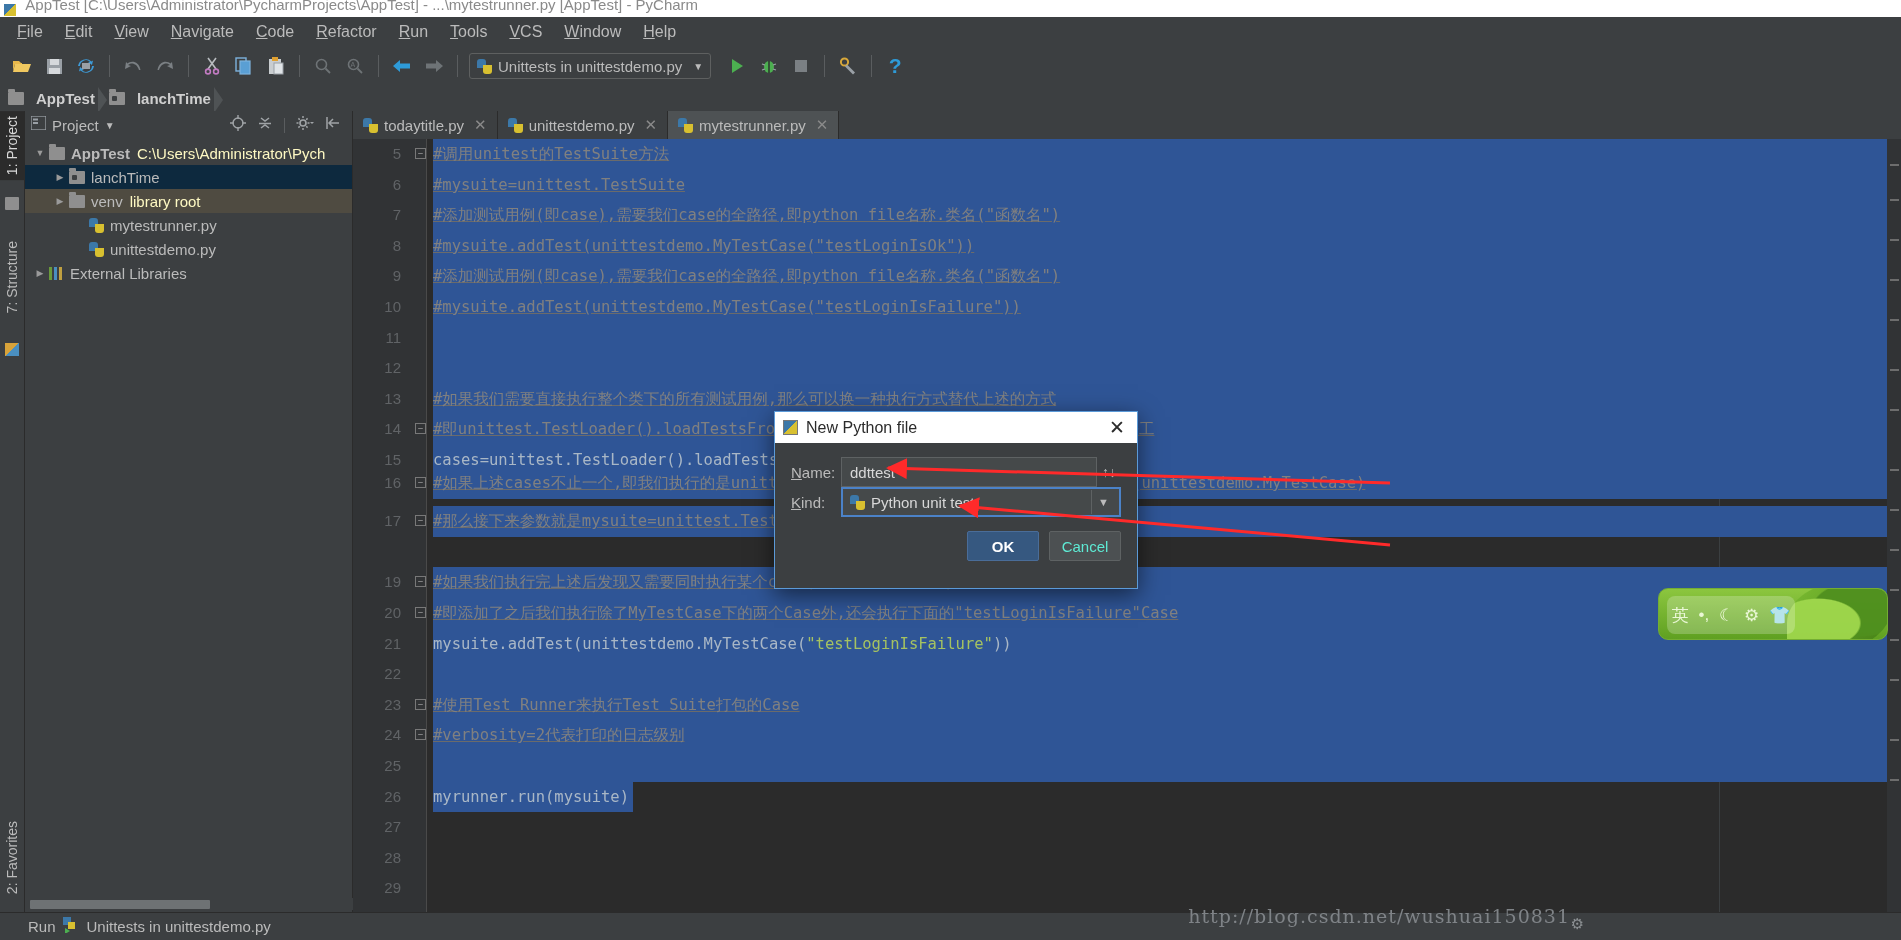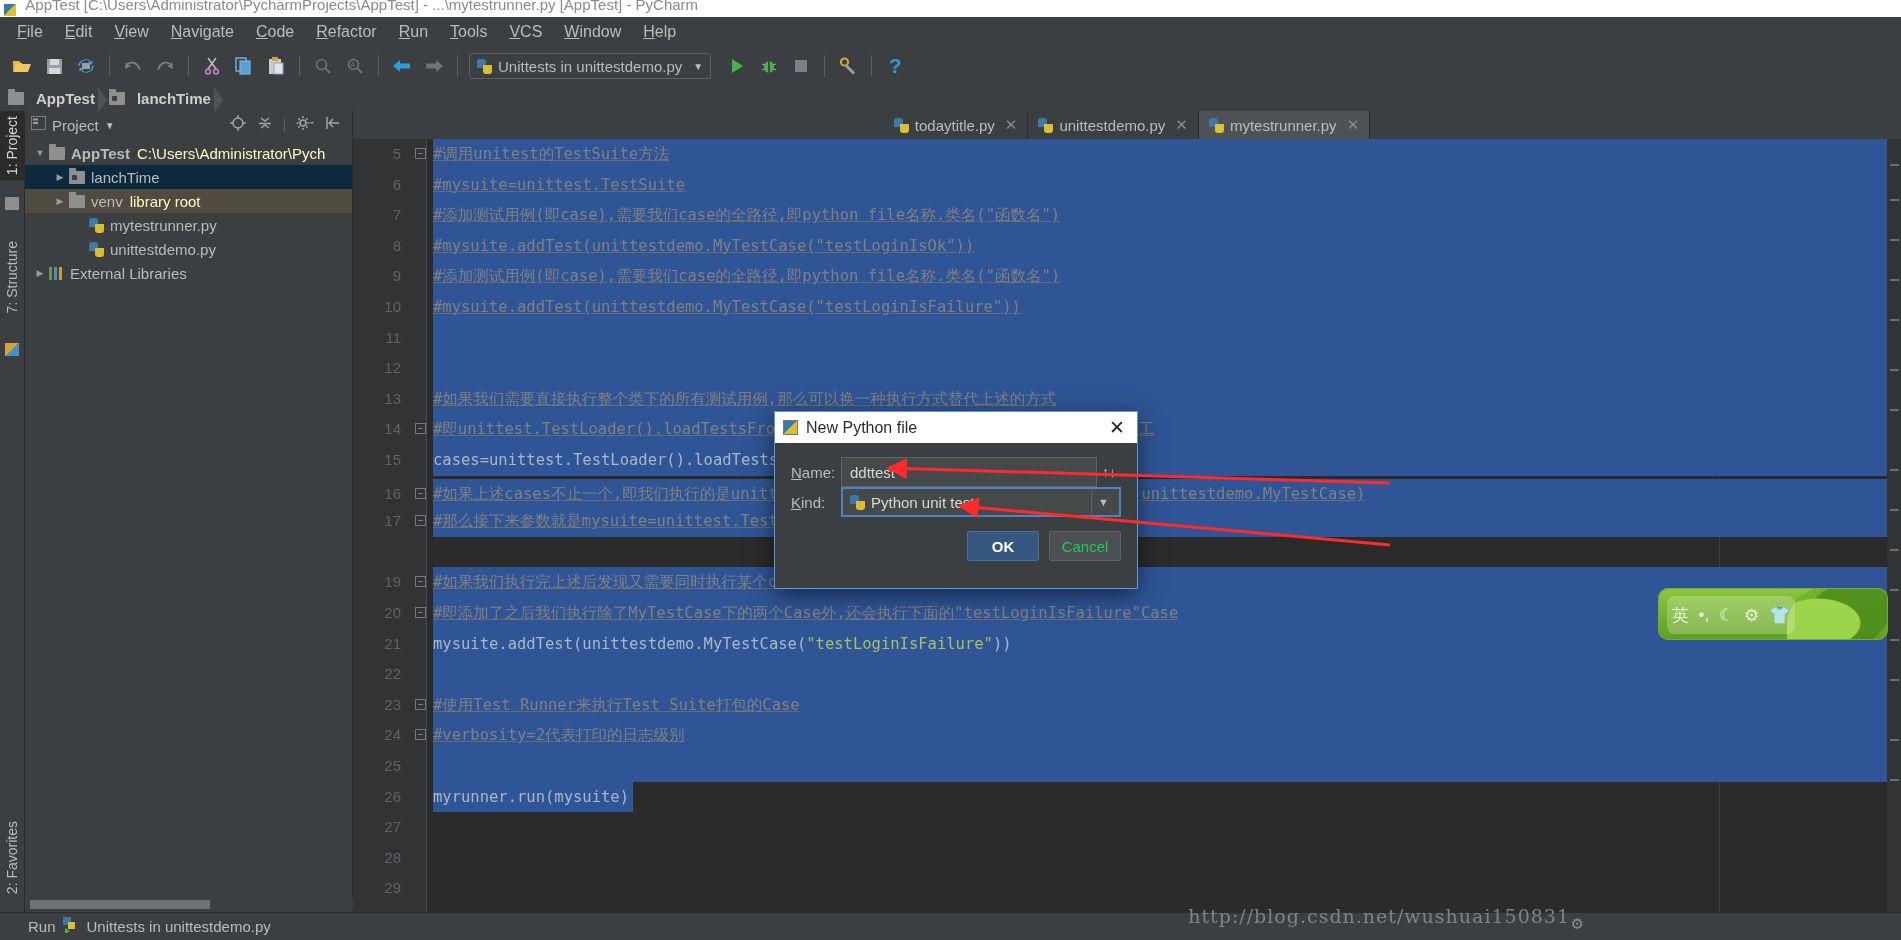--- a/index.html
+++ b/index.html
@@ -85,21 +85,21 @@
   .ico-py:after{ content:""; position:absolute; left:6px; top:6px; width:9px;
     height:9px; border-radius:0 0 3px 3px; background:#d8c030; }
   .ico-lib{ width:15px; height:13px; flex:none; margin-right:6px;
     background:linear-gradient(90deg,#6a9a3a 0 3px,transparent 3px 5px,
       #4a8fc0 5px 8px,transparent 8px 10px,#c0a040 10px 13px,
       transparent 13px 15px); }
 
   
   .editor-area{ position:absolute; left:353px; top:111px; width:1548px;
     height:805px; background:#2b2b2b; }
-  .tabbar{ height:28px; background:#3c3f41; display:flex; align-items:stretch;justify-content:center; }
+  .tabbar{ height:28px; background:#3c3f41; display:flex; align-items:stretch; }
   .etab{ display:flex; align-items:center; gap:6px; padding:0 10px;
     color:#bbbbbb; font-size:15px; border-right:1px solid #2b2b2b;
     background:#3c3f41; white-space:nowrap; }
   .etab.active{ background:#4e5254; }
   .etab .x{ color:#8a8a8a; font-size:15px; margin-left:4px; }
 
   .code-wrap{ position:relative; height:777px; overflow:hidden;
     background:#2b2b2b; }
   .gutter{ position:absolute; left:0; top:0; width:60px; height:777px;
     background:#313335; }
@@ -156,21 +156,21 @@
     color:#d8d8d8; font-size:15px; }
   .dcombo .arrowbox{ margin-left:auto; width:24px; height:24px;
     display:flex; align-items:center; justify-content:center;
     border-left:1px solid #5e6263; color:#bbb; font-size:11px; }
   .dlg-footer{ display:flex; justify-content:flex-end; gap:10px;
     padding:14px 16px 0 16px; }
   .dbtn{ min-width:72px; height:30px; display:flex; align-items:center;
     justify-content:center; font-size:15px; border-radius:2px; }
   .dbtn.ok{ background:#365880; border:1px solid #4a6d99; color:#ffffff;
     font-weight:bold; }
-  .dbtn.cancel{ background:#4c5052; border:1px solid #5e6263; color:#22c55e; }
+  .dbtn.cancel{ background:#4c5052; border:1px solid #5e6263; color:#5eead4; }
 
   
   .arrows{ position:absolute; left:0; top:0; width:1901px; height:940px;
     pointer-events:none; z-index:50; }
 
   
   .ime{ position:absolute; left:1658px; top:588px; width:230px; height:52px;
     background:linear-gradient(180deg,#8cc63f,#5fa021); border-radius:10px;
     overflow:hidden; z-index:30; border:1px solid #74ad33; }
   .ime-inner{ position:absolute; left:8px; top:7px; width:128px; height:38px;
@@ -516,21 +516,21 @@
             <span class="ln">14</span>
             <span class="foldmark">−</span>
             <span class="selbg" style="width: 1468px;"></span>
             <span class="ctext" style="background: transparent;"><span class="cm">#即unittest.TestLoader().loadTestsFromTestCase(unittestdemo.MyTestCase)的方法工</span></span>
           </div>
           <div class="cl selrow" style="top: 306px; position: absolute; left: 0px; right: 0px;">
             <span class="ln">15</span>
             <span class="selbg" style="width: 1468px;"></span>
             <span class="ctext" style="background: transparent;"><span class="pln">cases=unittest.TestLoader().loadTestsFromTestCase(unittestdemo.MyTestCase)</span></span>
           </div>
-          <div class="cl selrow" style="top: 340px; position: absolute; left: 0px; right: 0px;">
+          <div class="cl selrow" style="top: 329px; position: absolute; left: 0px; right: 0px;">
             <span class="ln">16</span>
             <span class="foldmark">−</span>
             <span class="selbg" style="width: 1468px;"></span>
             <span class="ctext" style="background: transparent;"><span class="cm">#如果上述cases不止一个,即我们执行的是unittest.TestLoader().loadTestsFromTestCase(unittestdemo.MyTestCase)</span></span>
           </div>
           <div class="cl selrow" style="top: 367.2px; position: absolute; left: 0px; right: 0px;">
             <span class="ln">17</span>
             <span class="foldmark">−</span>
             <span class="selbg" style="width: 1468px;"></span>
             <span class="ctext" style="background: transparent;"><span class="cm">#那么接下来参数就是mysuite=unittest.TestSuite([cases]),用的case之间以逗号隔开</span></span>

